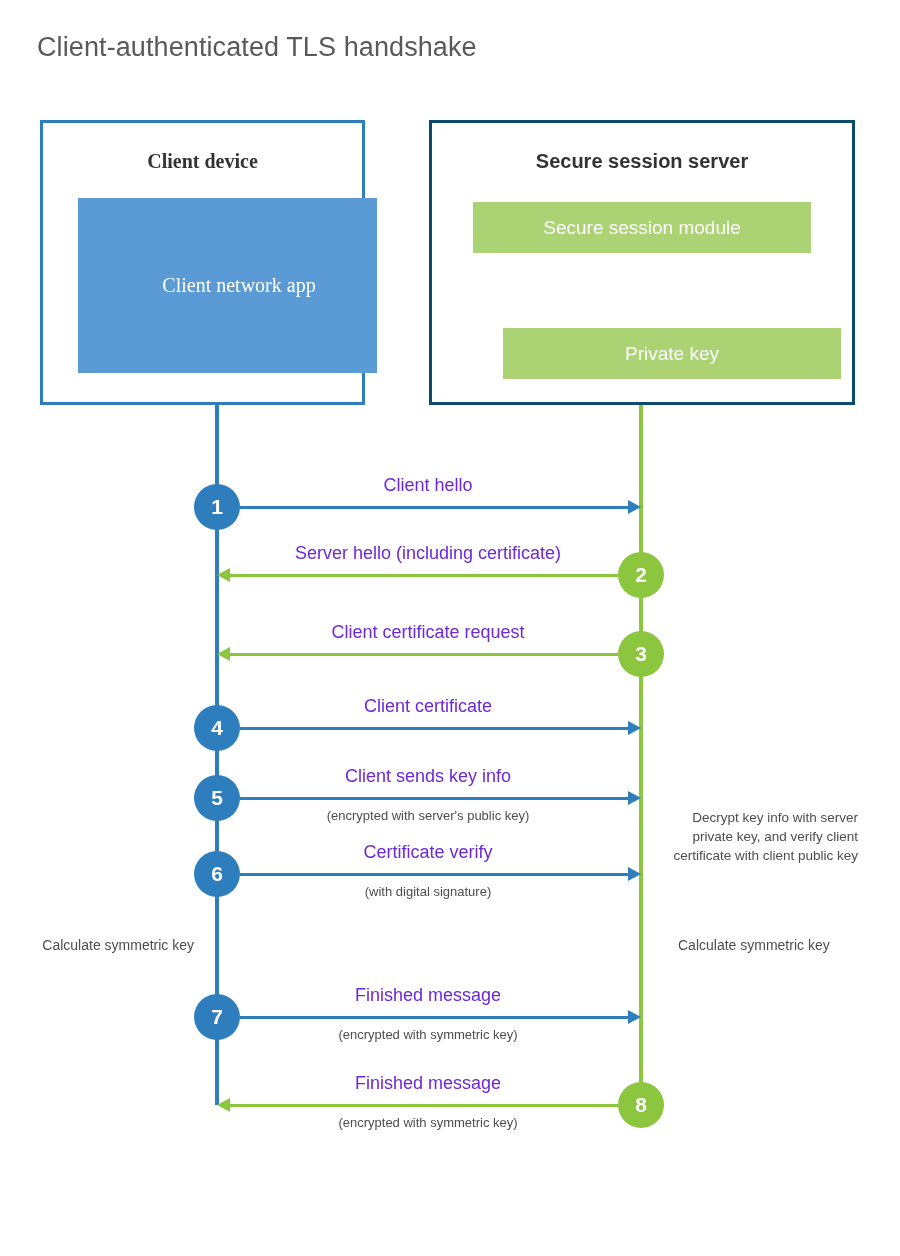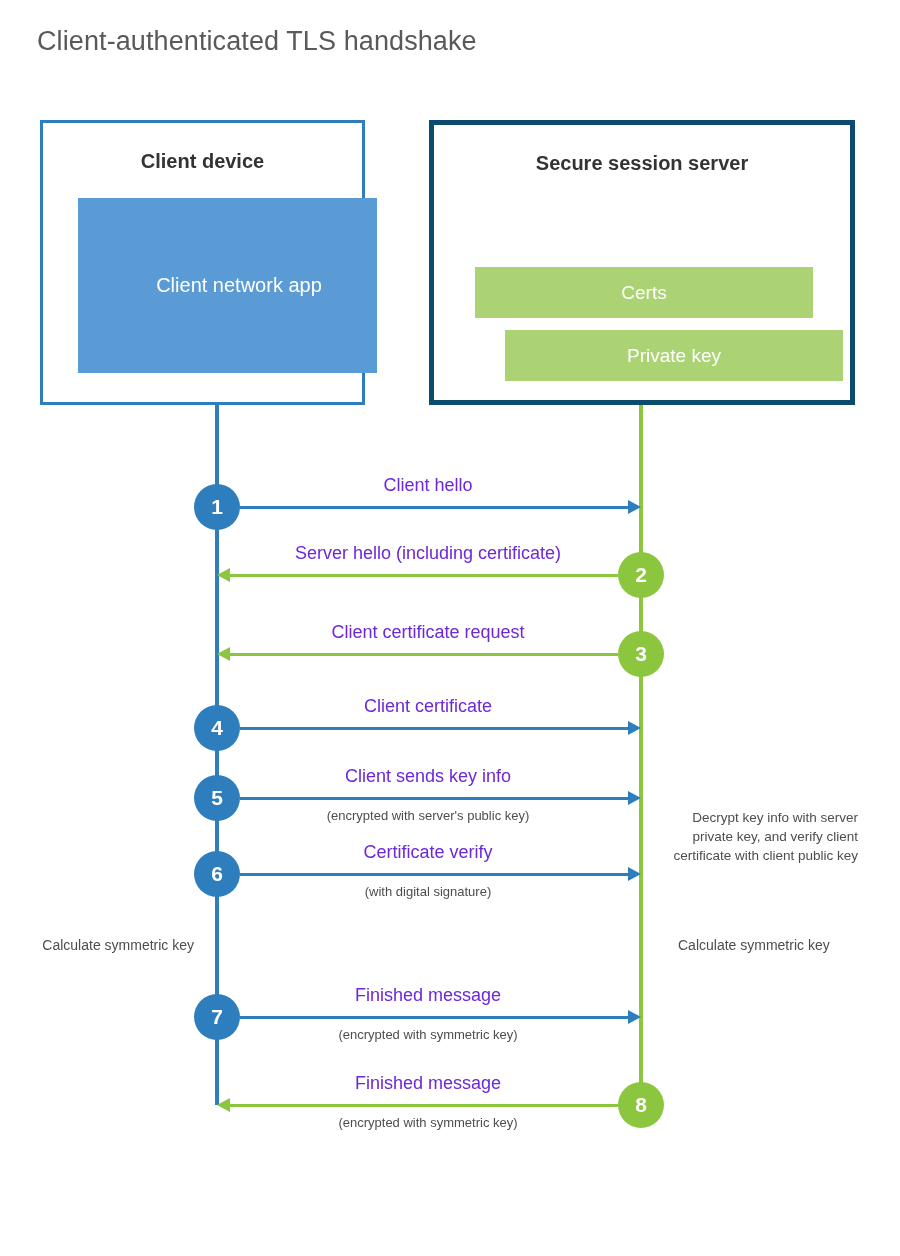--- a/index.html
+++ b/index.html
@@ -11,47 +11,48 @@
     width: 900px;
     height: 1256px;
     position: relative;
     font-family: "Liberation Sans", sans-serif;
     overflow: hidden;
   }
 
   #page-title {
     position: absolute;
     left: 37px;
-    top: 26px;
+    top: 32px;
     font-size: 27px;
     font-weight: 400;
     color: #58595b;
     letter-spacing: 0.1px;
     white-space: nowrap;
   }
 
   
   .party-box {
     position: absolute;
     background: #ffffff;
     box-sizing: border-box;
   }
   #client-box {
     left: 40px;
     top: 120px;
     width: 325px;
     height: 285px;
     border: 3px solid #2e7ebd;
+    font-family: Liberation Serif, serif;
   }
   #server-box {
     left: 429px;
     top: 120px;
     width: 426px;
     height: 285px;
-    border: 5px solid #0c4a6e;
+    border: 3px solid #0c4a6e;
   }
   .party-title {
     position: absolute;
     left: 0;
     right: 0;
     top: 27px;
     text-align: center;
     font-size: 20px;
     font-weight: bold;
     color: #333333;
@@ -204,21 +205,21 @@
 
 <div id="page-title">Client-authenticated TLS handshake</div>
 
 <div class="party-box" id="client-box">
   <div class="party-title">Client device</div>
   <div id="client-app">Client network app</div>
 </div>
 
 <div class="party-box" id="server-box">
   <div class="party-title">Secure session server</div>
-  <div class="server-bar" id="server-bar-1">Certs</div>
+  <div class="server-bar" id="server-bar-0">Secure session module</div>
   <div class="server-bar" id="server-bar-2">Private key</div>
 </div>
 
 <div class="lifeline" id="client-lifeline"></div>
 <div class="lifeline" id="server-lifeline"></div>
 
 <div id="messages-layer">
     <div class="msg" style="top: 507px;">
       <div class="arrow-line blue" style="left: 240px; width: 388px;"></div>
       <div class="arrow-head right blue" style="left: 628px;"></div>

